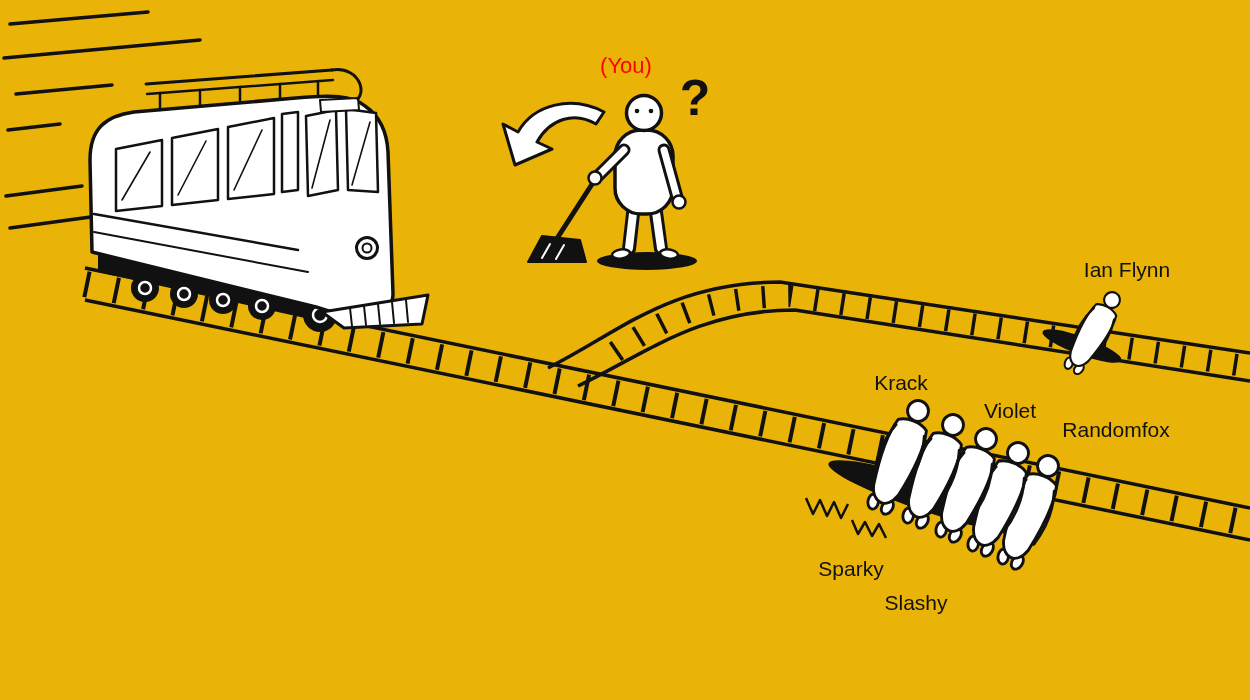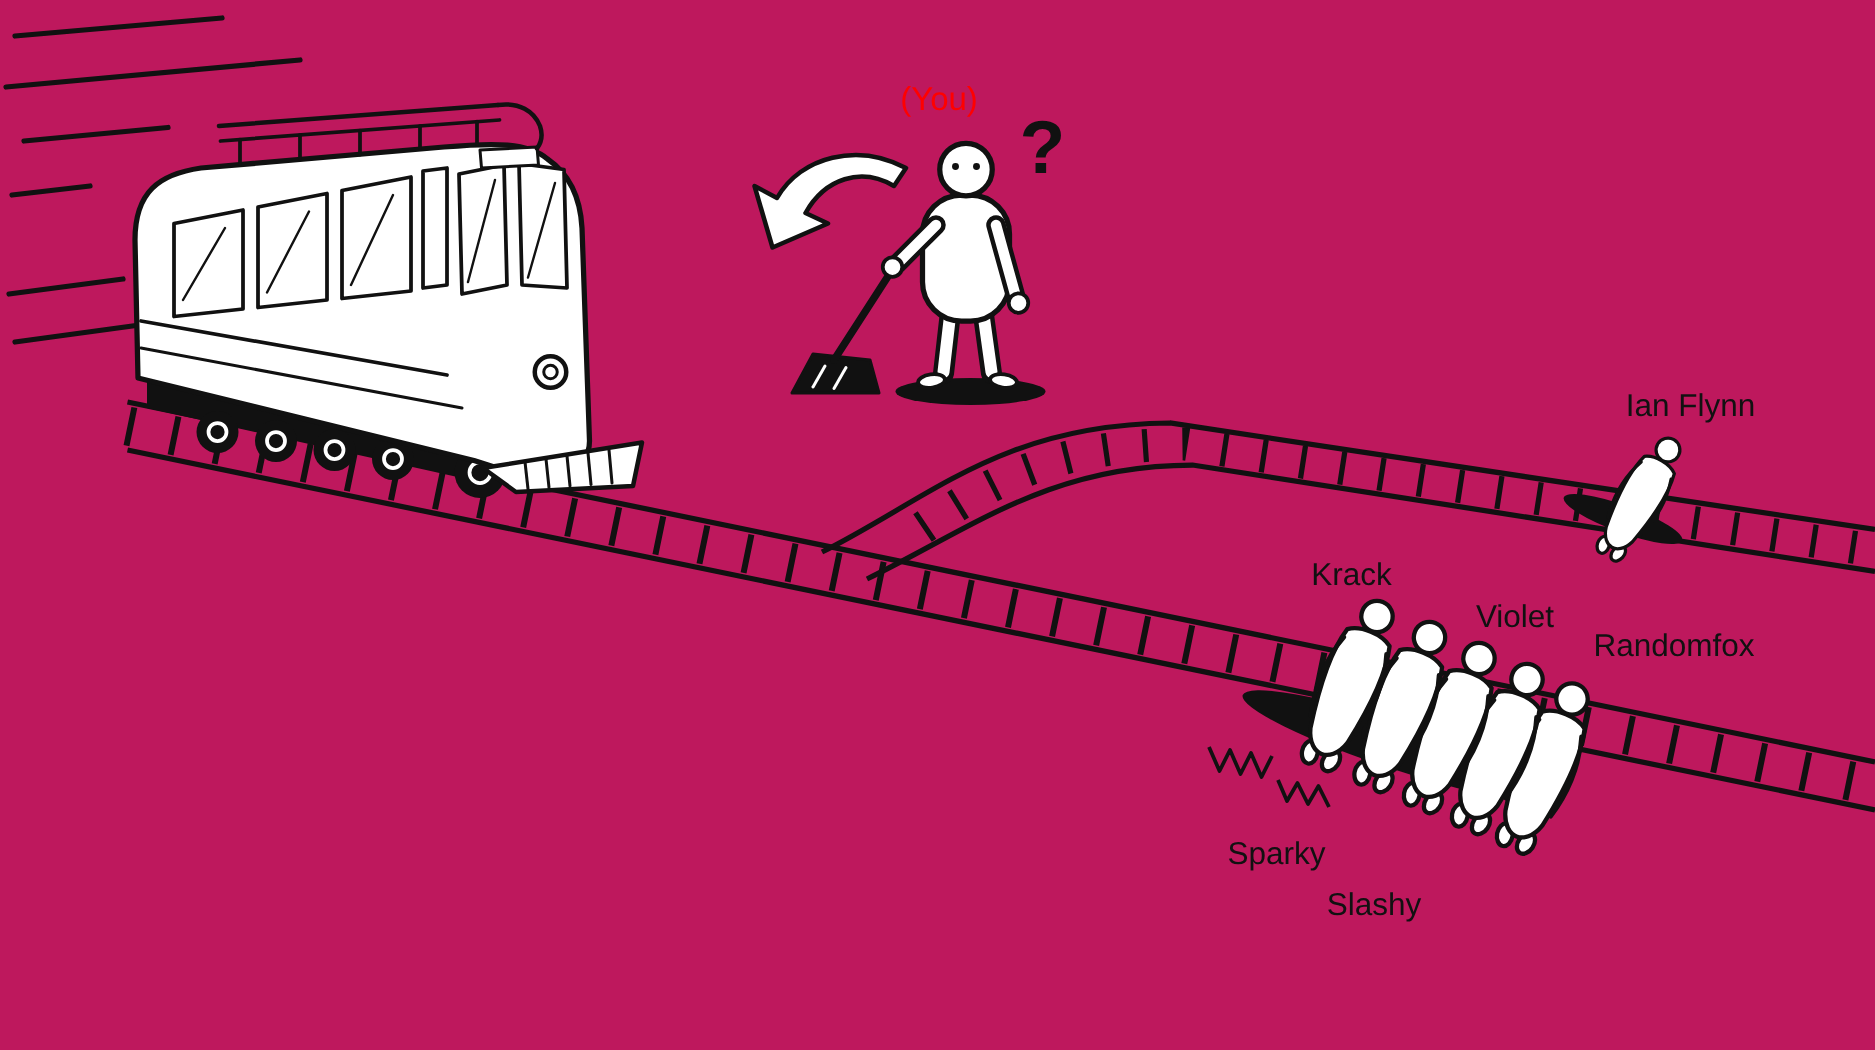--- a/index.html
+++ b/index.html
@@ -1,16 +1,16 @@
 <!DOCTYPE html>
 <html><head>
 <meta charset="utf-8">
 <style>
   html,body{margin:0;padding:0;background:#ffffff;}
-  .canvas{position:relative;width:1250px;height:700px;background:#be185d;overflow:hidden;}
+  .canvas{position:relative;width:1250px;height:700px;background:#eab308;overflow:hidden;}
   svg{display:block;}
   .label{font-family:"Liberation Sans", sans-serif;font-size:21px;fill:#111111;}
   .label-you{font-family:"Liberation Sans", sans-serif;font-size:22px;fill:#ff0000;}
   .qmark{font-family:"Liberation Sans", sans-serif;font-size:50px;font-weight:bold;fill:#111111;}
 </style>
 </head>
 <body>
 
 <div class="canvas">
 <svg width="1250" height="700" viewBox="0 0 1250 700" xmlns="http://www.w3.org/2000/svg">

